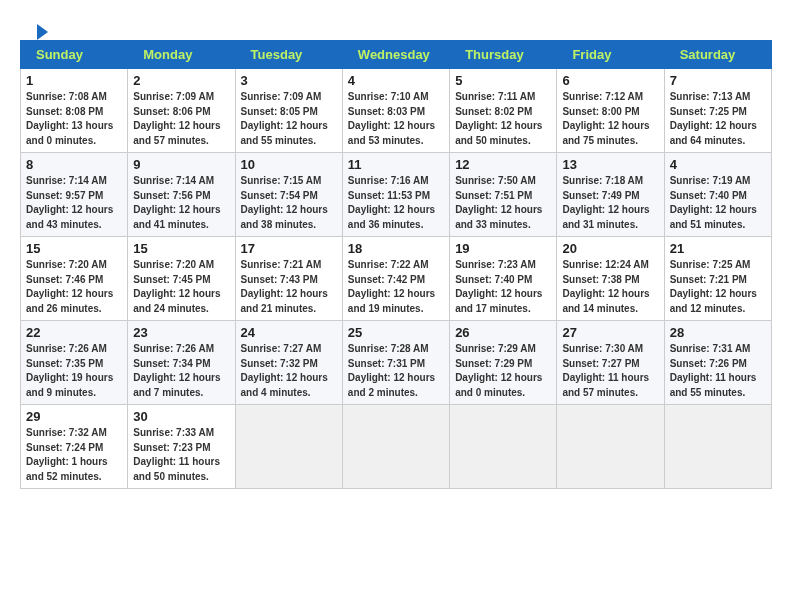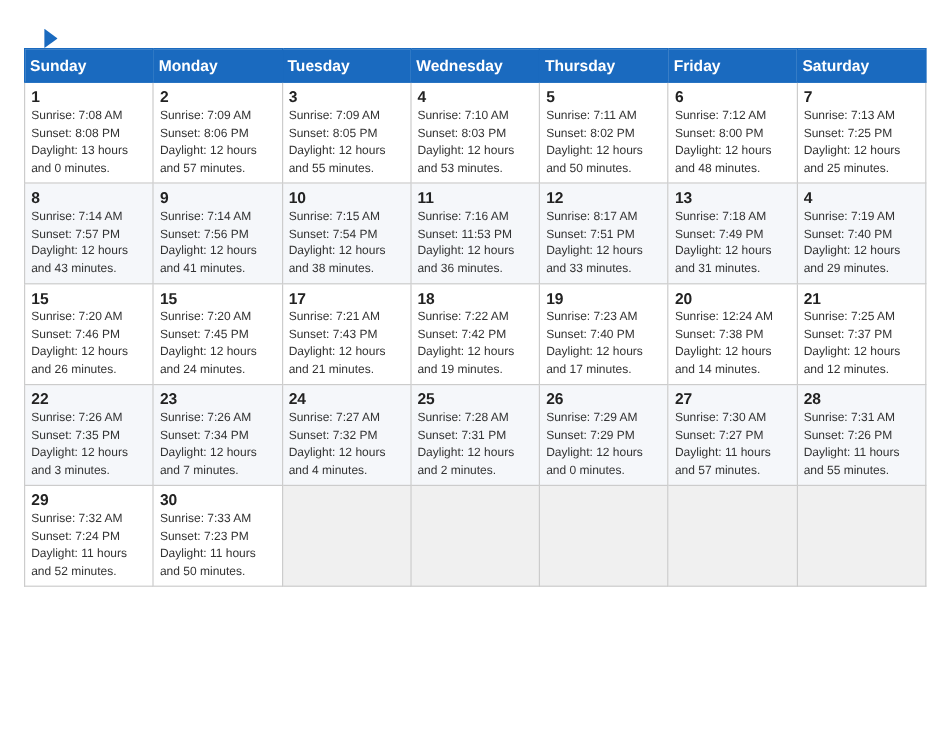--- a/index.html
+++ b/index.html
@@ -52,24 +52,24 @@
       margin-left: 4px;
     }
     table {
       width: 100%;
       border-collapse: collapse;
       margin-top: 4px;
       clear: both;
     }
     thead tr th {
       background-color: #1a6abf;
-      color: #ffffff;
+      color: #bef264;
       font-size: 13px;
       font-weight: bold;
-      padding: 6px 4px;
+      padding: 6px 15px;
       text-align: left;
       border: 1px solid #1a6abf;
     }
     tbody tr td {
       vertical-align: top;
       padding: 4px 5px;
       font-size: 10.5px;
       color: #222;
       border: 1px solid #ccc;
       width: calc(100% / 7);
@@ -82,20 +82,21 @@
     .day-num {
       font-size: 13px;
       font-weight: bold;
       display: block;
       margin-bottom: 2px;
     }
     .day-info {
       font-size: 10px;
       line-height: 1.45;
       color: #333;
+      font-weight: bold;
     }
     .empty-cell {
       background: #f0f0f0 !important;
     }
   </style>
 </head>
 <body>
 
 <div class="logo">
   <div class="logo-text">
@@ -164,38 +165,38 @@
           <span>Sunrise: 7:11 AM</span><br>
           <span>Sunset: 8:02 PM</span><br>
           <span>Daylight: 12 hours and 50 minutes.</span>
         </div>
         </td>
         <td>
           <span class="day-num">6</span>
         <div class="day-info">
           <span>Sunrise: 7:12 AM</span><br>
           <span>Sunset: 8:00 PM</span><br>
-          <span>Daylight: 12 hours and 48 minutes.</span>
+          <span>Daylight: 12 hours and 75 minutes.</span>
         </div>
         </td>
         <td>
           <span class="day-num">7</span>
         <div class="day-info">
           <span>Sunrise: 7:13 AM</span><br>
           <span>Sunset: 7:25 PM</span><br>
-          <span>Daylight: 12 hours and 25 minutes.</span>
+          <span>Daylight: 12 hours and 64 minutes.</span>
         </div>
         </td>
       </tr>
       <tr>
         <td>
           <span class="day-num">8</span>
         <div class="day-info">
           <span>Sunrise: 7:14 AM</span><br>
-          <span>Sunset: 7:57 PM</span><br>
+          <span>Sunset: 9:57 PM</span><br>
           <span>Daylight: 12 hours and 43 minutes.</span>
         </div>
         </td>
         <td>
           <span class="day-num">9</span>
         <div class="day-info">
           <span>Sunrise: 7:14 AM</span><br>
           <span>Sunset: 7:56 PM</span><br>
           <span>Daylight: 12 hours and 41 minutes.</span>
         </div>
@@ -212,39 +213,39 @@
           <span class="day-num">11</span>
         <div class="day-info">
           <span>Sunrise: 7:16 AM</span><br>
           <span>Sunset: 11:53 PM</span><br>
           <span>Daylight: 12 hours and 36 minutes.</span>
         </div>
         </td>
         <td>
           <span class="day-num">12</span>
         <div class="day-info">
-          <span>Sunrise: 8:17 AM</span><br>
+          <span>Sunrise: 7:50 AM</span><br>
           <span>Sunset: 7:51 PM</span><br>
           <span>Daylight: 12 hours and 33 minutes.</span>
         </div>
         </td>
         <td>
           <span class="day-num">13</span>
         <div class="day-info">
           <span>Sunrise: 7:18 AM</span><br>
           <span>Sunset: 7:49 PM</span><br>
           <span>Daylight: 12 hours and 31 minutes.</span>
         </div>
         </td>
         <td>
           <span class="day-num">4</span>
         <div class="day-info">
           <span>Sunrise: 7:19 AM</span><br>
           <span>Sunset: 7:40 PM</span><br>
-          <span>Daylight: 12 hours and 29 minutes.</span>
+          <span>Daylight: 12 hours and 51 minutes.</span>
         </div>
         </td>
       </tr>
       <tr>
         <td>
           <span class="day-num">15</span>
         <div class="day-info">
           <span>Sunrise: 7:20 AM</span><br>
           <span>Sunset: 7:46 PM</span><br>
           <span>Daylight: 12 hours and 26 minutes.</span>
@@ -287,32 +288,32 @@
         <div class="day-info">
           <span>Sunrise: 12:24 AM</span><br>
           <span>Sunset: 7:38 PM</span><br>
           <span>Daylight: 12 hours and 14 minutes.</span>
         </div>
         </td>
         <td>
           <span class="day-num">21</span>
         <div class="day-info">
           <span>Sunrise: 7:25 AM</span><br>
-          <span>Sunset: 7:37 PM</span><br>
+          <span>Sunset: 7:21 PM</span><br>
           <span>Daylight: 12 hours and 12 minutes.</span>
         </div>
         </td>
       </tr>
       <tr>
         <td>
           <span class="day-num">22</span>
         <div class="day-info">
           <span>Sunrise: 7:26 AM</span><br>
           <span>Sunset: 7:35 PM</span><br>
-          <span>Daylight: 12 hours and 3 minutes.</span>
+          <span>Daylight: 19 hours and 9 minutes.</span>
         </div>
         </td>
         <td>
           <span class="day-num">23</span>
         <div class="day-info">
           <span>Sunrise: 7:26 AM</span><br>
           <span>Sunset: 7:34 PM</span><br>
           <span>Daylight: 12 hours and 7 minutes.</span>
         </div>
         </td>
@@ -356,21 +357,21 @@
           <span>Daylight: 11 hours and 55 minutes.</span>
         </div>
         </td>
       </tr>
       <tr>
         <td>
           <span class="day-num">29</span>
         <div class="day-info">
           <span>Sunrise: 7:32 AM</span><br>
           <span>Sunset: 7:24 PM</span><br>
-          <span>Daylight: 11 hours and 52 minutes.</span>
+          <span>Daylight: 1 hours and 52 minutes.</span>
         </div>
         </td>
         <td>
           <span class="day-num">30</span>
         <div class="day-info">
           <span>Sunrise: 7:33 AM</span><br>
           <span>Sunset: 7:23 PM</span><br>
           <span>Daylight: 11 hours and 50 minutes.</span>
         </div>
         </td>

